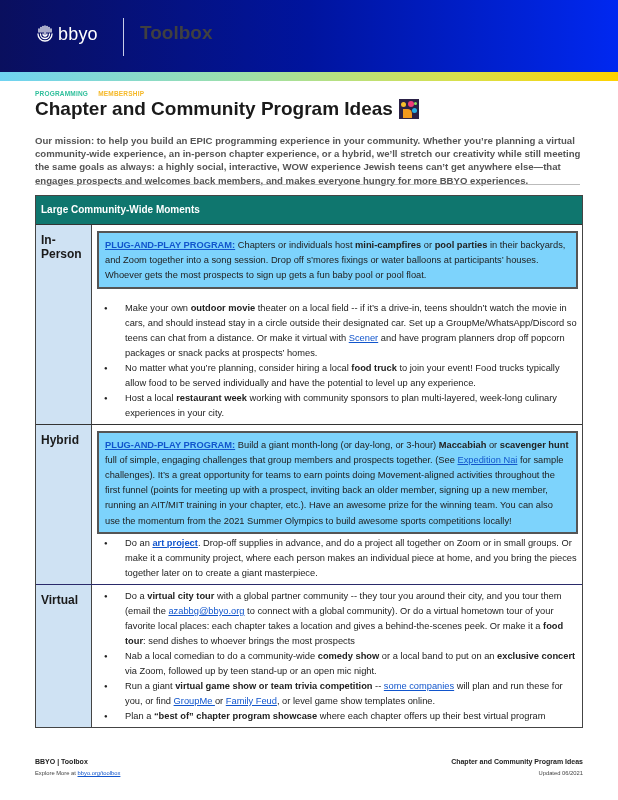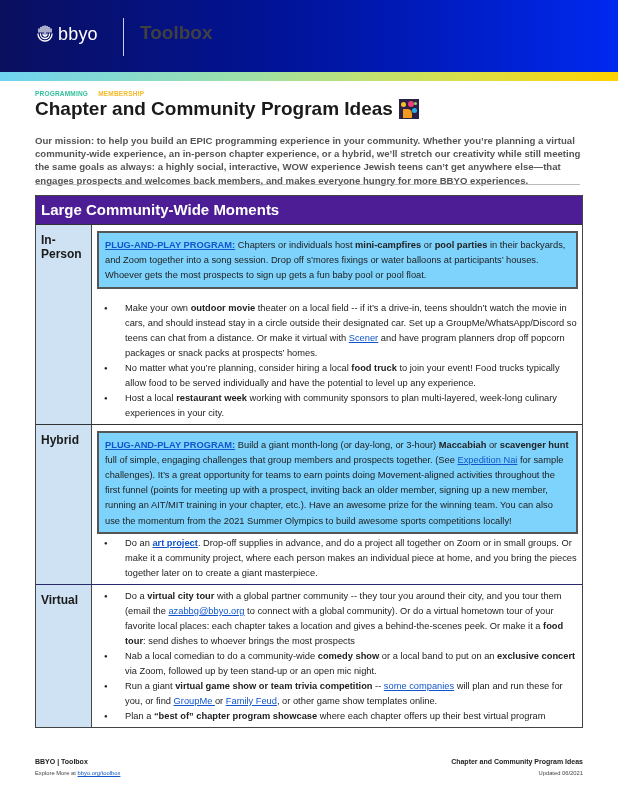--- a/index.html
+++ b/index.html
@@ -15,21 +15,21 @@
   .tags { position: absolute; left: 35px; top: 90px; font-size: 6.5px; font-weight: bold; letter-spacing: 0.2px; }
   .tag-prog { color: #2fbf9b; margin-right: 8px; }
   .tag-mem { color: #f5b929; }
   .title { position: absolute; left: 35px; top: 98px; font-size: 19px; font-weight: bold; color: #1a1a1a; display: flex; align-items: center; }
   .party { display: inline-block; width: 20px; height: 20px; margin-left: 6px; background: #2b2146; position: relative; overflow: hidden; }
   .party i { position: absolute; border-radius: 50%; }
   .intro { position: absolute; left: 35px; top: 134px; width: 560px; font-size: 9.6px; line-height: 13.2px; font-weight: bold; color: #555; }
   .rule { position: absolute; left: 35px; top: 184px; width: 545px; height: 1px; background: #bbb; }
 
   .table { position: absolute; left: 35px; top: 195px; width: 548px; border: 1px solid #444; }
-  .thead { background: #4c1d95; color: #fff; font-size: 15px; font-weight: bold; height: 28px; line-height: 28px; padding-left: 5px; }
+  .thead { background: #0f766e; color: #fff; font-size: 10px; font-weight: bold; height: 28px; line-height: 28px; padding-left: 5px; }
   .row { display: flex; border-top: 1px solid #333; }
   .row.last { border-top: 1px solid #2a2a6a; }
   .rlabel { width: 56px; background: #cfe2f3; border-right: 1px solid #444; font-size: 12px; font-weight: bold; padding: 8px 0 0 5px; color: #1a1a1a; }
   .rbody { flex: 1; padding: 0 4px 3px 5px; font-size: 9.3px; line-height: 15px; color: #222; }
   .pnp { background: #7dd3fc; border: 2px solid #555; padding: 5px 6px 3px 6px; margin: 6px 0 0 0; font-size: 9.3px; line-height: 15.2px; }
   .pnp a, a { color: #1155cc; text-decoration: underline; }
   .pnp a.lead { font-weight: bold; }
   ul { list-style: none; }
   li { position: relative; padding-left: 28px; }
   li::before { content: "●"; position: absolute; left: 7px; top: 0; font-size: 6px; }
@@ -108,21 +108,21 @@
       </ul>
     </div>
   </div>
 
   <div class="row last">
     <div class="rlabel">Virtual</div>
     <div class="rbody" style="padding-top:4px">
       <ul>
         <li><span>Do a </span><b>virtual city tour</b><span> with a global partner community -- they tour you around their city, and you tour them (email the </span><a>azabbg@bbyo.org</a><span> to connect with a global community). Or do a virtual hometown tour of your favorite local places: each chapter takes a location and gives a behind-the-scenes peek. Or make it a </span><b>food tour</b><span>: send dishes to whoever brings the most prospects</span></li>
         <li><span>Nab a local comedian to do a community-wide </span><b>comedy show</b><span> or a local band to put on an </span><b>exclusive concert</b><span> via Zoom, followed up by teen stand-up or an open mic night.</span></li>
-        <li><span>Run a giant </span><b>virtual game show or team trivia competition</b><span> -- </span><a>some companies</a><span> will plan and run these for you, or find </span><a>GroupMe </a><span>or </span><a>Family Feud</a><span>, or other game show templates online.</span></li>
+        <li><span>Run a giant </span><b>virtual game show or team trivia competition</b><span> -- </span><a>some companies</a><span> will plan and run these for you, or find </span><a>GroupMe </a><span>or </span><a>Family Feud</a><span>, or level game show templates online.</span></li>
         <li><span>Plan a </span><b>“best of” chapter program showcase</b><span> where each chapter offers up their best virtual program</span></li>
       </ul>
     </div>
   </div>
 </div>
 
 <div class="footer-l1">BBYO | Toolbox</div>
 <div class="footer-l2"><span>Explore More at </span><a>bbyo.org/toolbox</a></div>
 <div class="footer-r1">Chapter and Community Program Ideas</div>
 <div class="footer-r2">Updated 06/2021</div>

